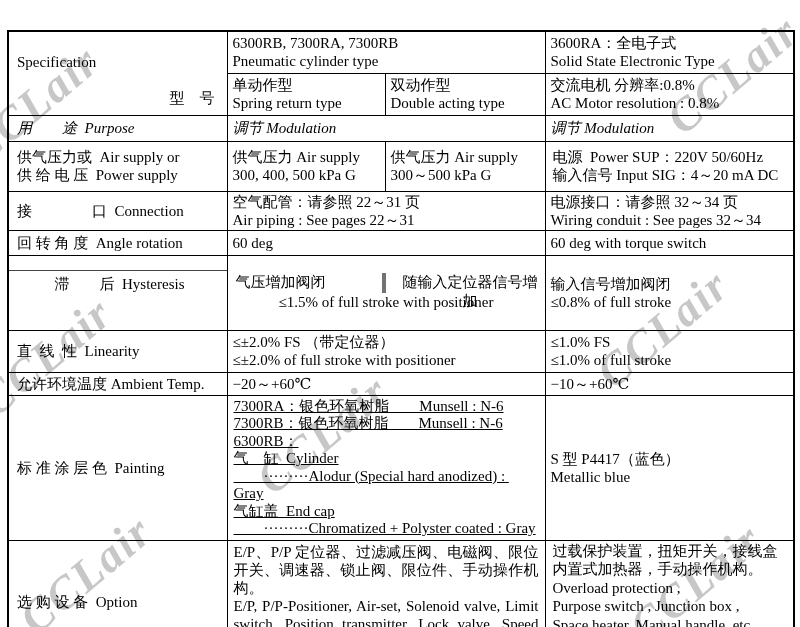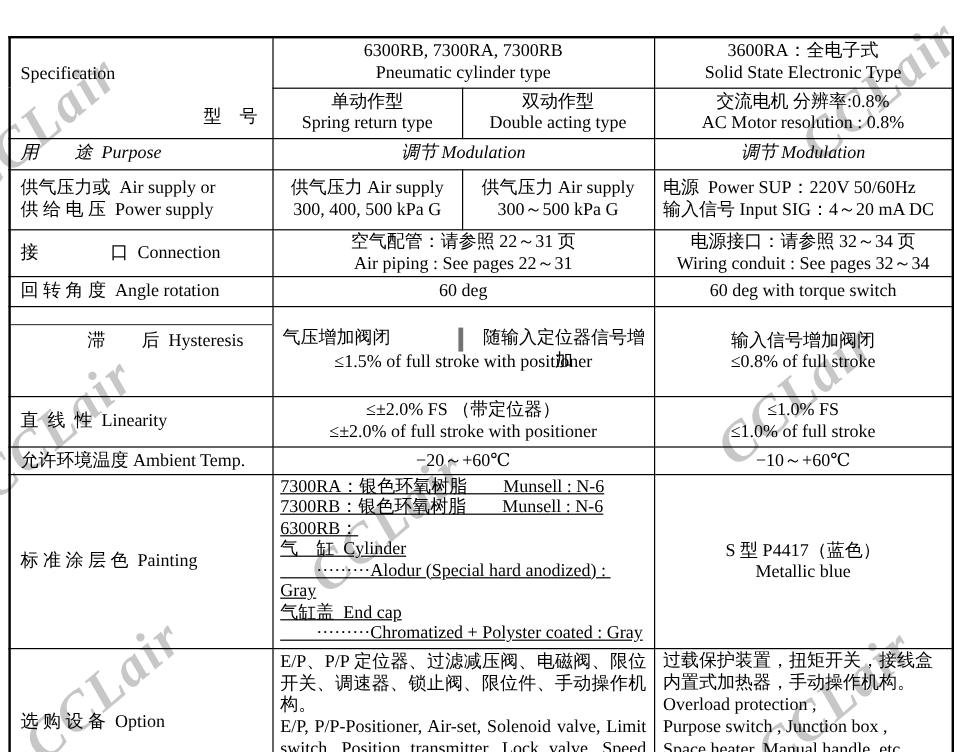--- a/index.html
+++ b/index.html
@@ -50,21 +50,21 @@
   }
   td {
     border: 1px solid #000;
     padding: 1px 5px;
     font-size: 15px;
     line-height: 18px;
     vertical-align: middle;
     box-sizing: border-box;
     overflow: hidden;
   }
-  .center { text-align: center; }
+  .center { text-align: left; }
   .top    { vertical-align: top; }
   .label-cell { text-align: left; padding-left: 8px; white-space: pre-wrap; }
   .lines div, .pre { white-space: pre-wrap; }
 
   tr.r1  td { height: 42px; }
   tr.r2  td { height: 42px; }
   tr.r3  td { height: 26px; font-style: italic; }
   tr.r4  td { height: 50px; }
   tr.r5  td { height: 38px; }
   tr.r6  td { height: 25px; }
@@ -78,21 +78,21 @@
   .corner-type { position: absolute; top: 19px; right: 12px; text-align: right; line-height: 19px; white-space: pre; }
   .corner-spec { position: absolute; bottom: 5px; left: 8px; text-align: left; line-height: 19px; white-space: pre; }
 
   
   td.no-pad { padding: 0; }
   .hys-top { display: flex; height: 20px; line-height: 19px; }
   .hys-l { width: 158px; border-right: 4px solid #737373; text-align: left; padding-left: 8px; box-sizing: border-box; }
   .hys-r { flex: 1; text-align: center; padding-left: 10px; font-family: Liberation Serif, serif; }
   .hys-b { text-align: center; height: 19px; line-height: 18px; }
 
-  .hys-label { position: relative; text-align: center; }
+  .hys-label { position: relative; }
   .artifact-line { position: absolute; left: 0; top: 14px; width: 100%; border-top: 1px solid #444; }
 
   .para { text-align: justify; margin: 0; }
   .opt-cell { padding: 2px 6px; }
   .paint-cell { padding: 2px 6px; line-height: 17.5px; text-decoration: underline; }
   .opt-right div { line-height: 18.5px; }
 </style>
 </head>
 <body>
 

